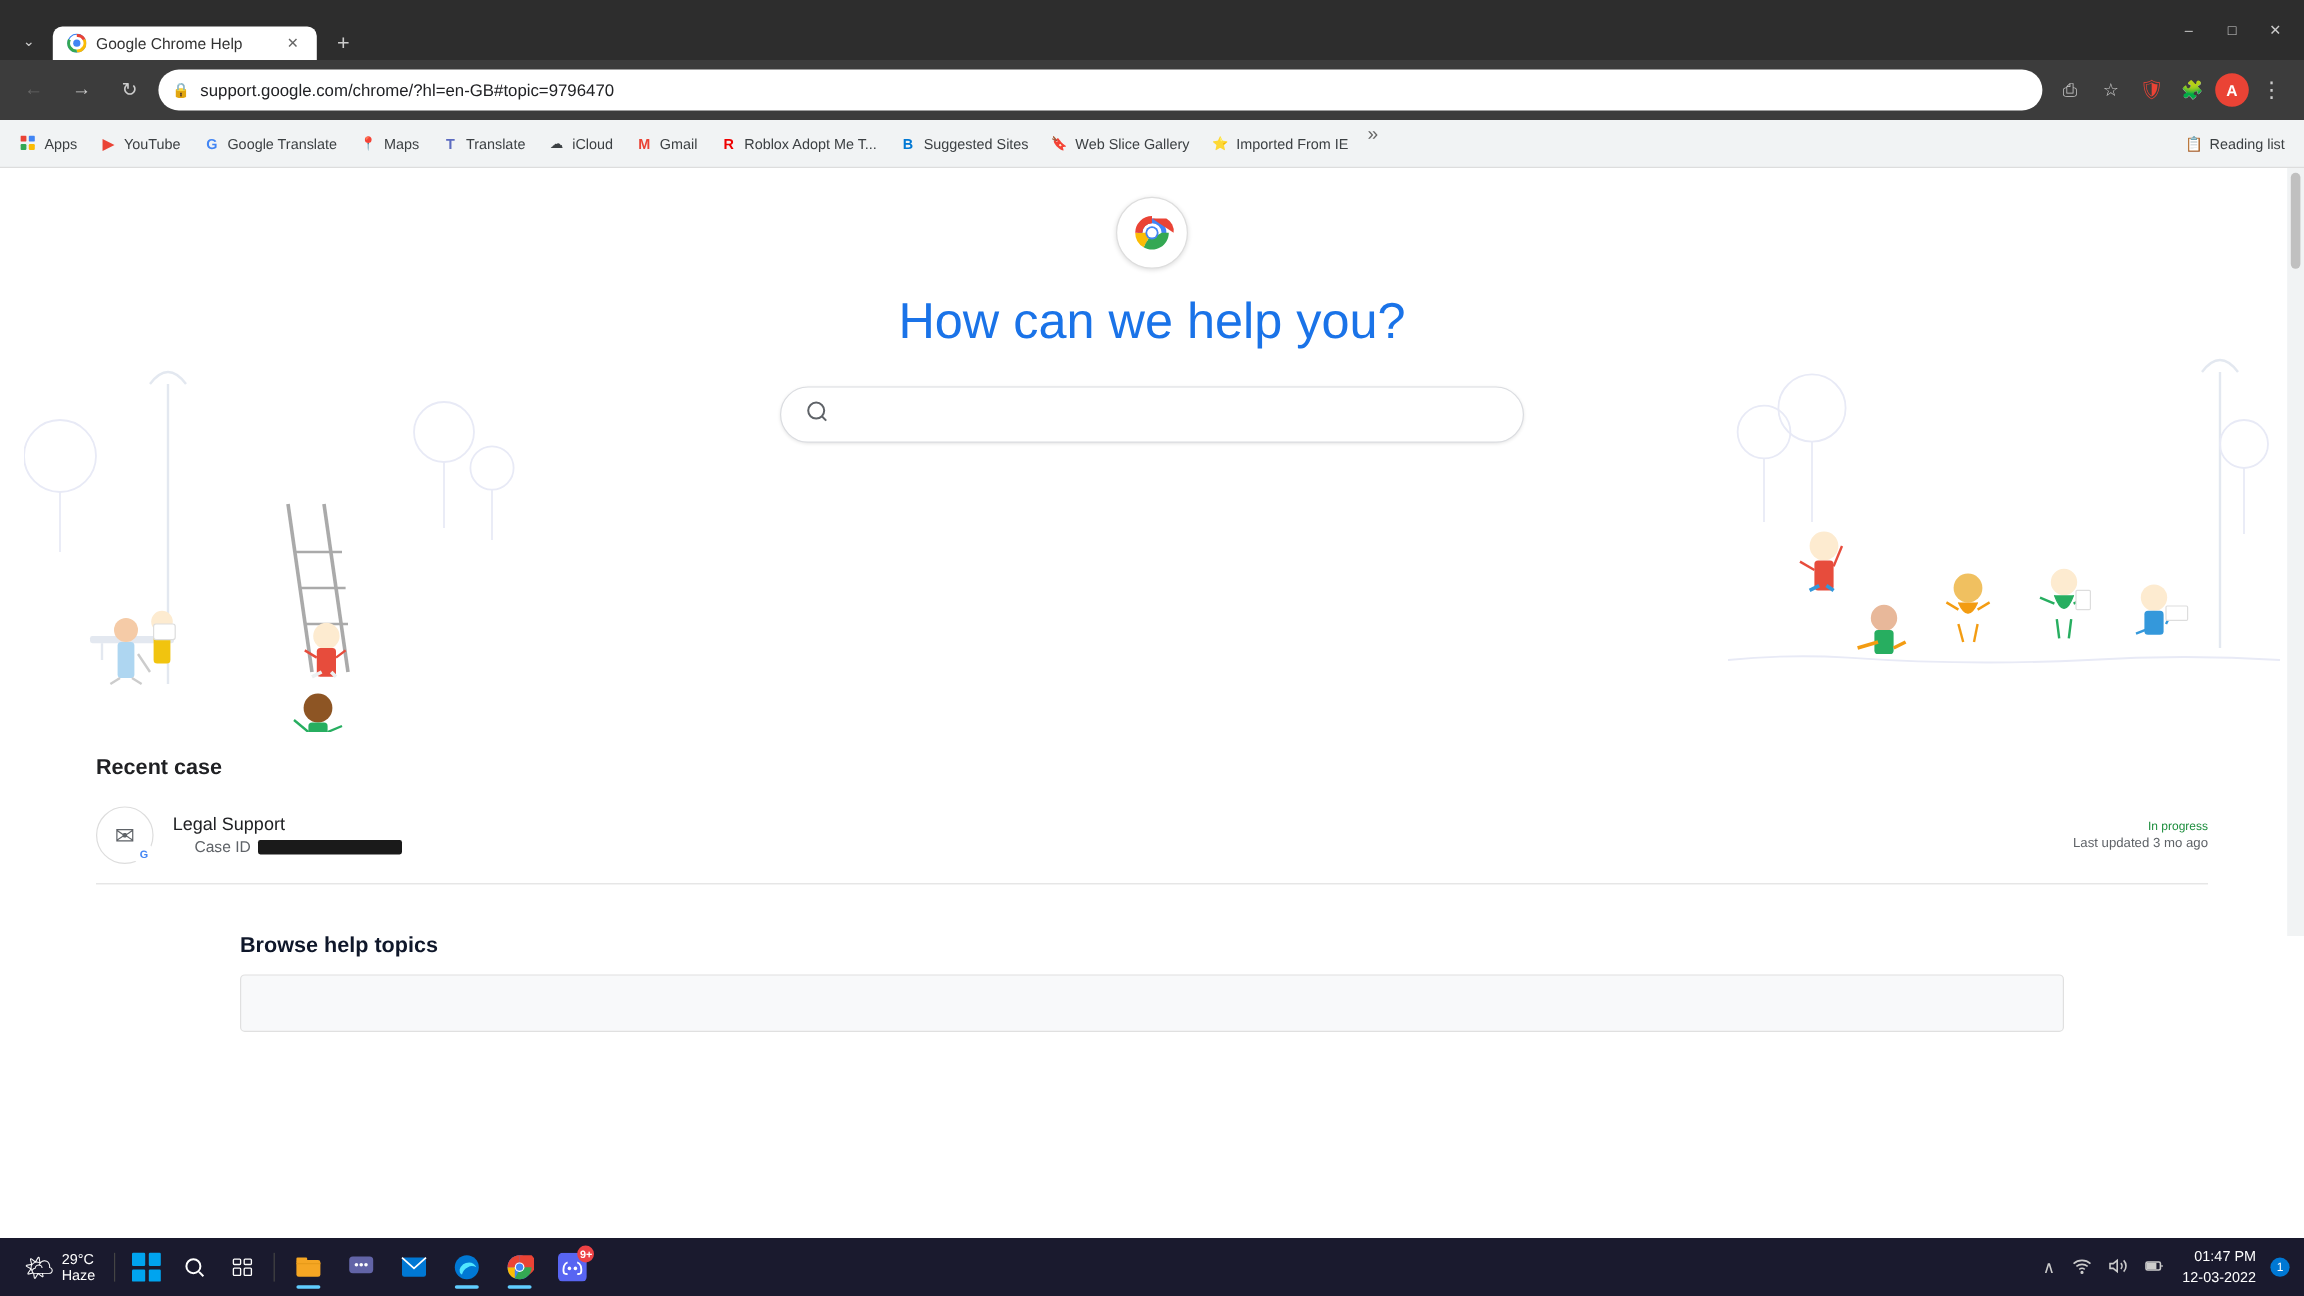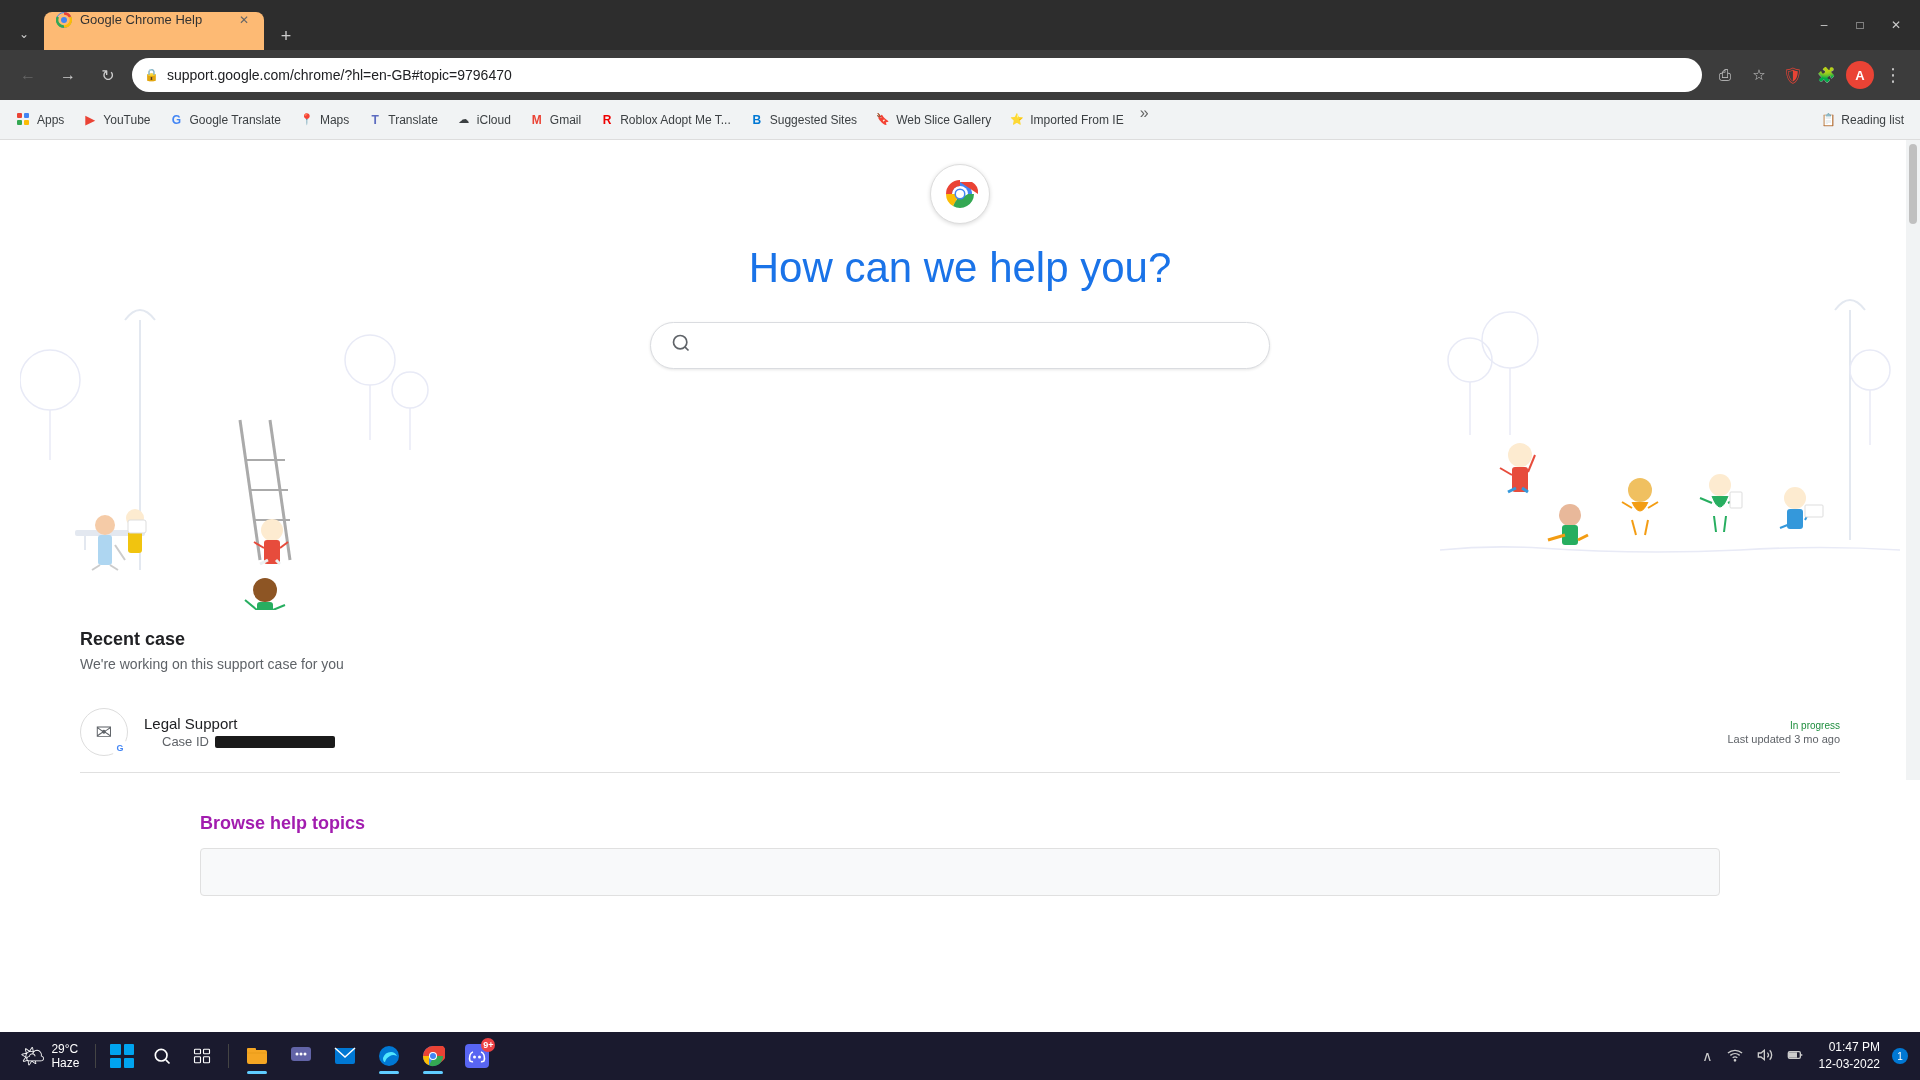--- a/index.html
+++ b/index.html
@@ -14,25 +14,25 @@
       padding: 0 8px;
       position: relative;
     }
     .tab-area {
       display: flex;
       align-items: flex-end;
       height: 100%;
       flex: 1;
     }
     .tab {
-      background: #fdba74;
+      background: #ffffff;
       border-radius: 8px 8px 0 0;
-      height: 38px;
-      display: flex;
-      align-items: flex-start;
+      height: 28px;
+      display: flex;
+      align-items: center;
       padding: 0 12px;
       gap: 8px;
       min-width: 220px;
       max-width: 280px;
     }
     .tab-favicon {
       width: 16px; height: 16px;
     }
     .tab-title {
       font-size: 13px;
@@ -366,21 +366,21 @@
       margin-top: 2px;
     }
 
     
     .browse-section {
       padding: 20px 200px 0;
     }
     .browse-title {
       font-size: 18px;
       font-weight: 600;
-      color: #a21caf;
+      color: #0f172a;
       margin-bottom: 14px;
     }
     .browse-bar {
       height: 48px;
       background: #f8f9fa;
       border: 1px solid #e0e0e0;
       border-radius: 4px;
     }
 
     
@@ -752,21 +752,20 @@
         <circle cx="430" cy="110" r="20" fill="none" stroke="#e8eaf6" stroke-width="1.5"></circle>
         <line x1="430" y1="130" x2="430" y2="185" stroke="#e8eaf6" stroke-width="1.5"></line>
 
         <path d="M0 290 Q50 285 100 288 Q200 295 300 290 Q380 285 460 290" fill="none" stroke="#e8eaf6" stroke-width="1.5"></path>
       </svg>
     </div>
   </div>
 
   <div class="recent-case-section" style="margin-top: 230px;">
     <div class="section-title">Recent case</div>
-    <div class="section-subtitle">We're working on this support case for you</div>
     <div class="case-card">
       <div class="case-icon">
         <span>✉</span>
         <div class="case-icon-google" style="font-size:9px;font-weight:bold;color:#4285f4;">G</div>
       </div>
       <div class="case-details">
         <div class="case-name">Legal Support</div>
         <div class="case-id-row">
           <span>Case ID</span>
           <span class="case-id-redacted"></span>

